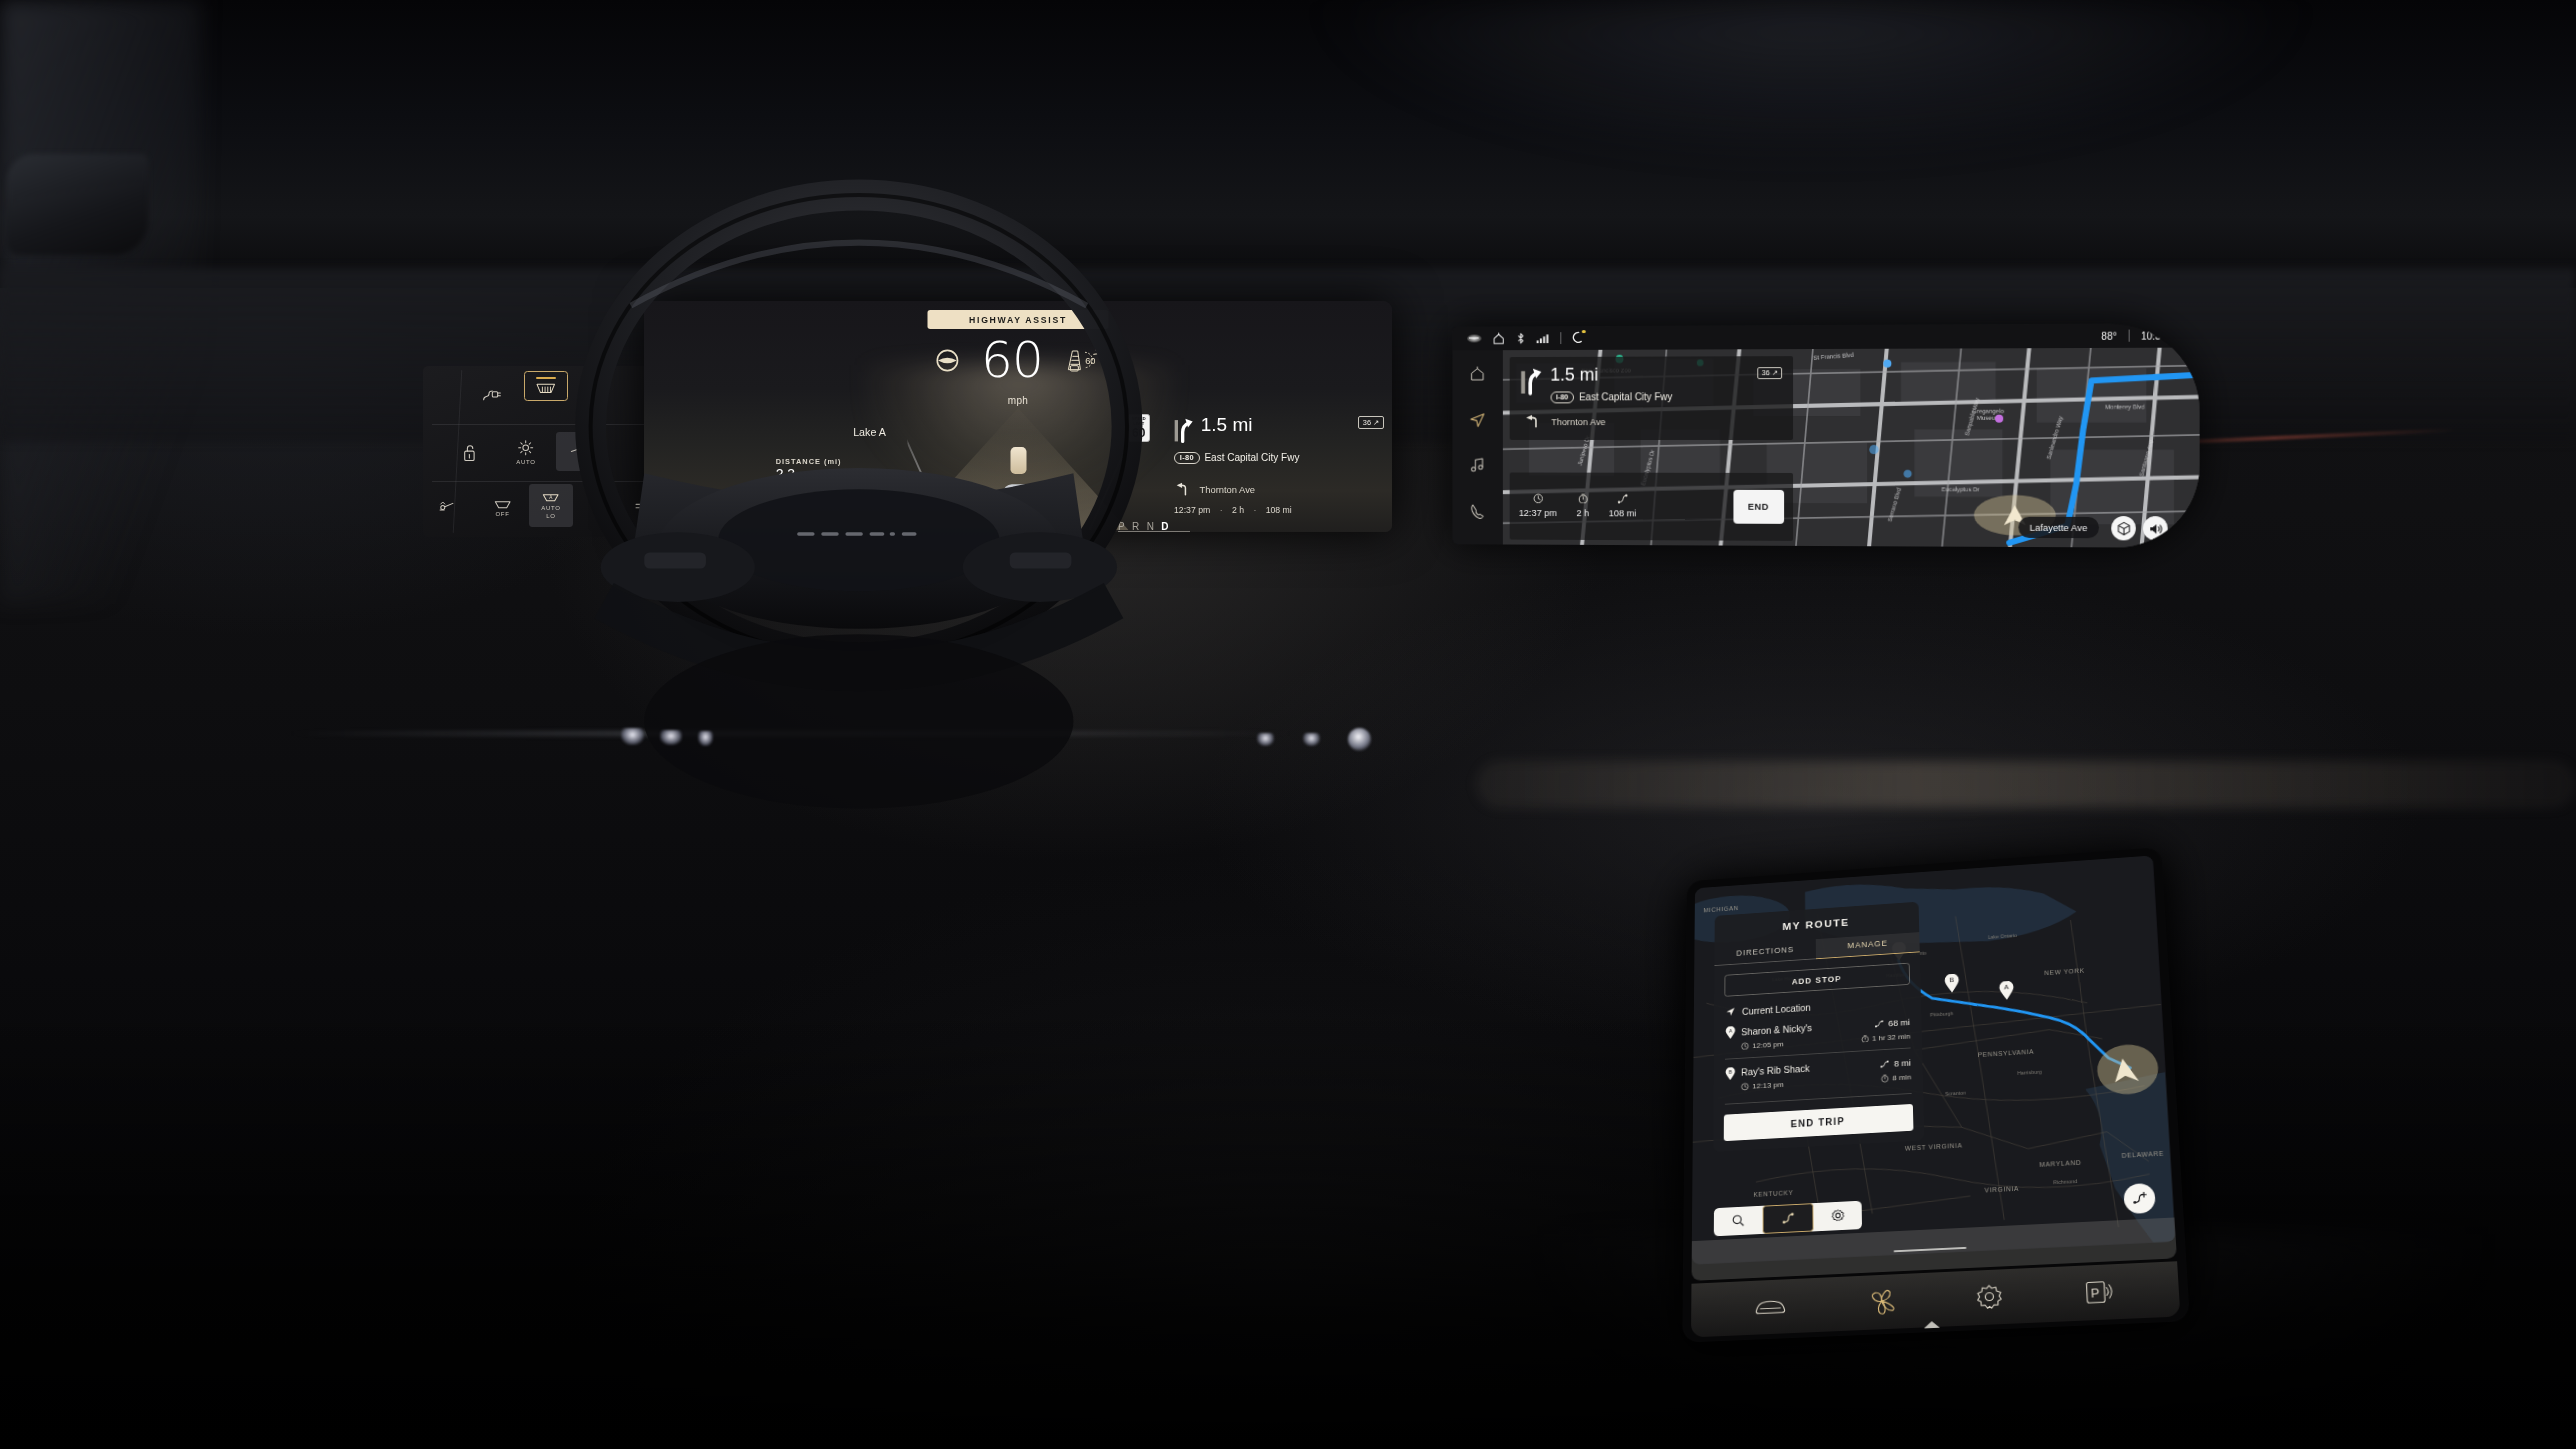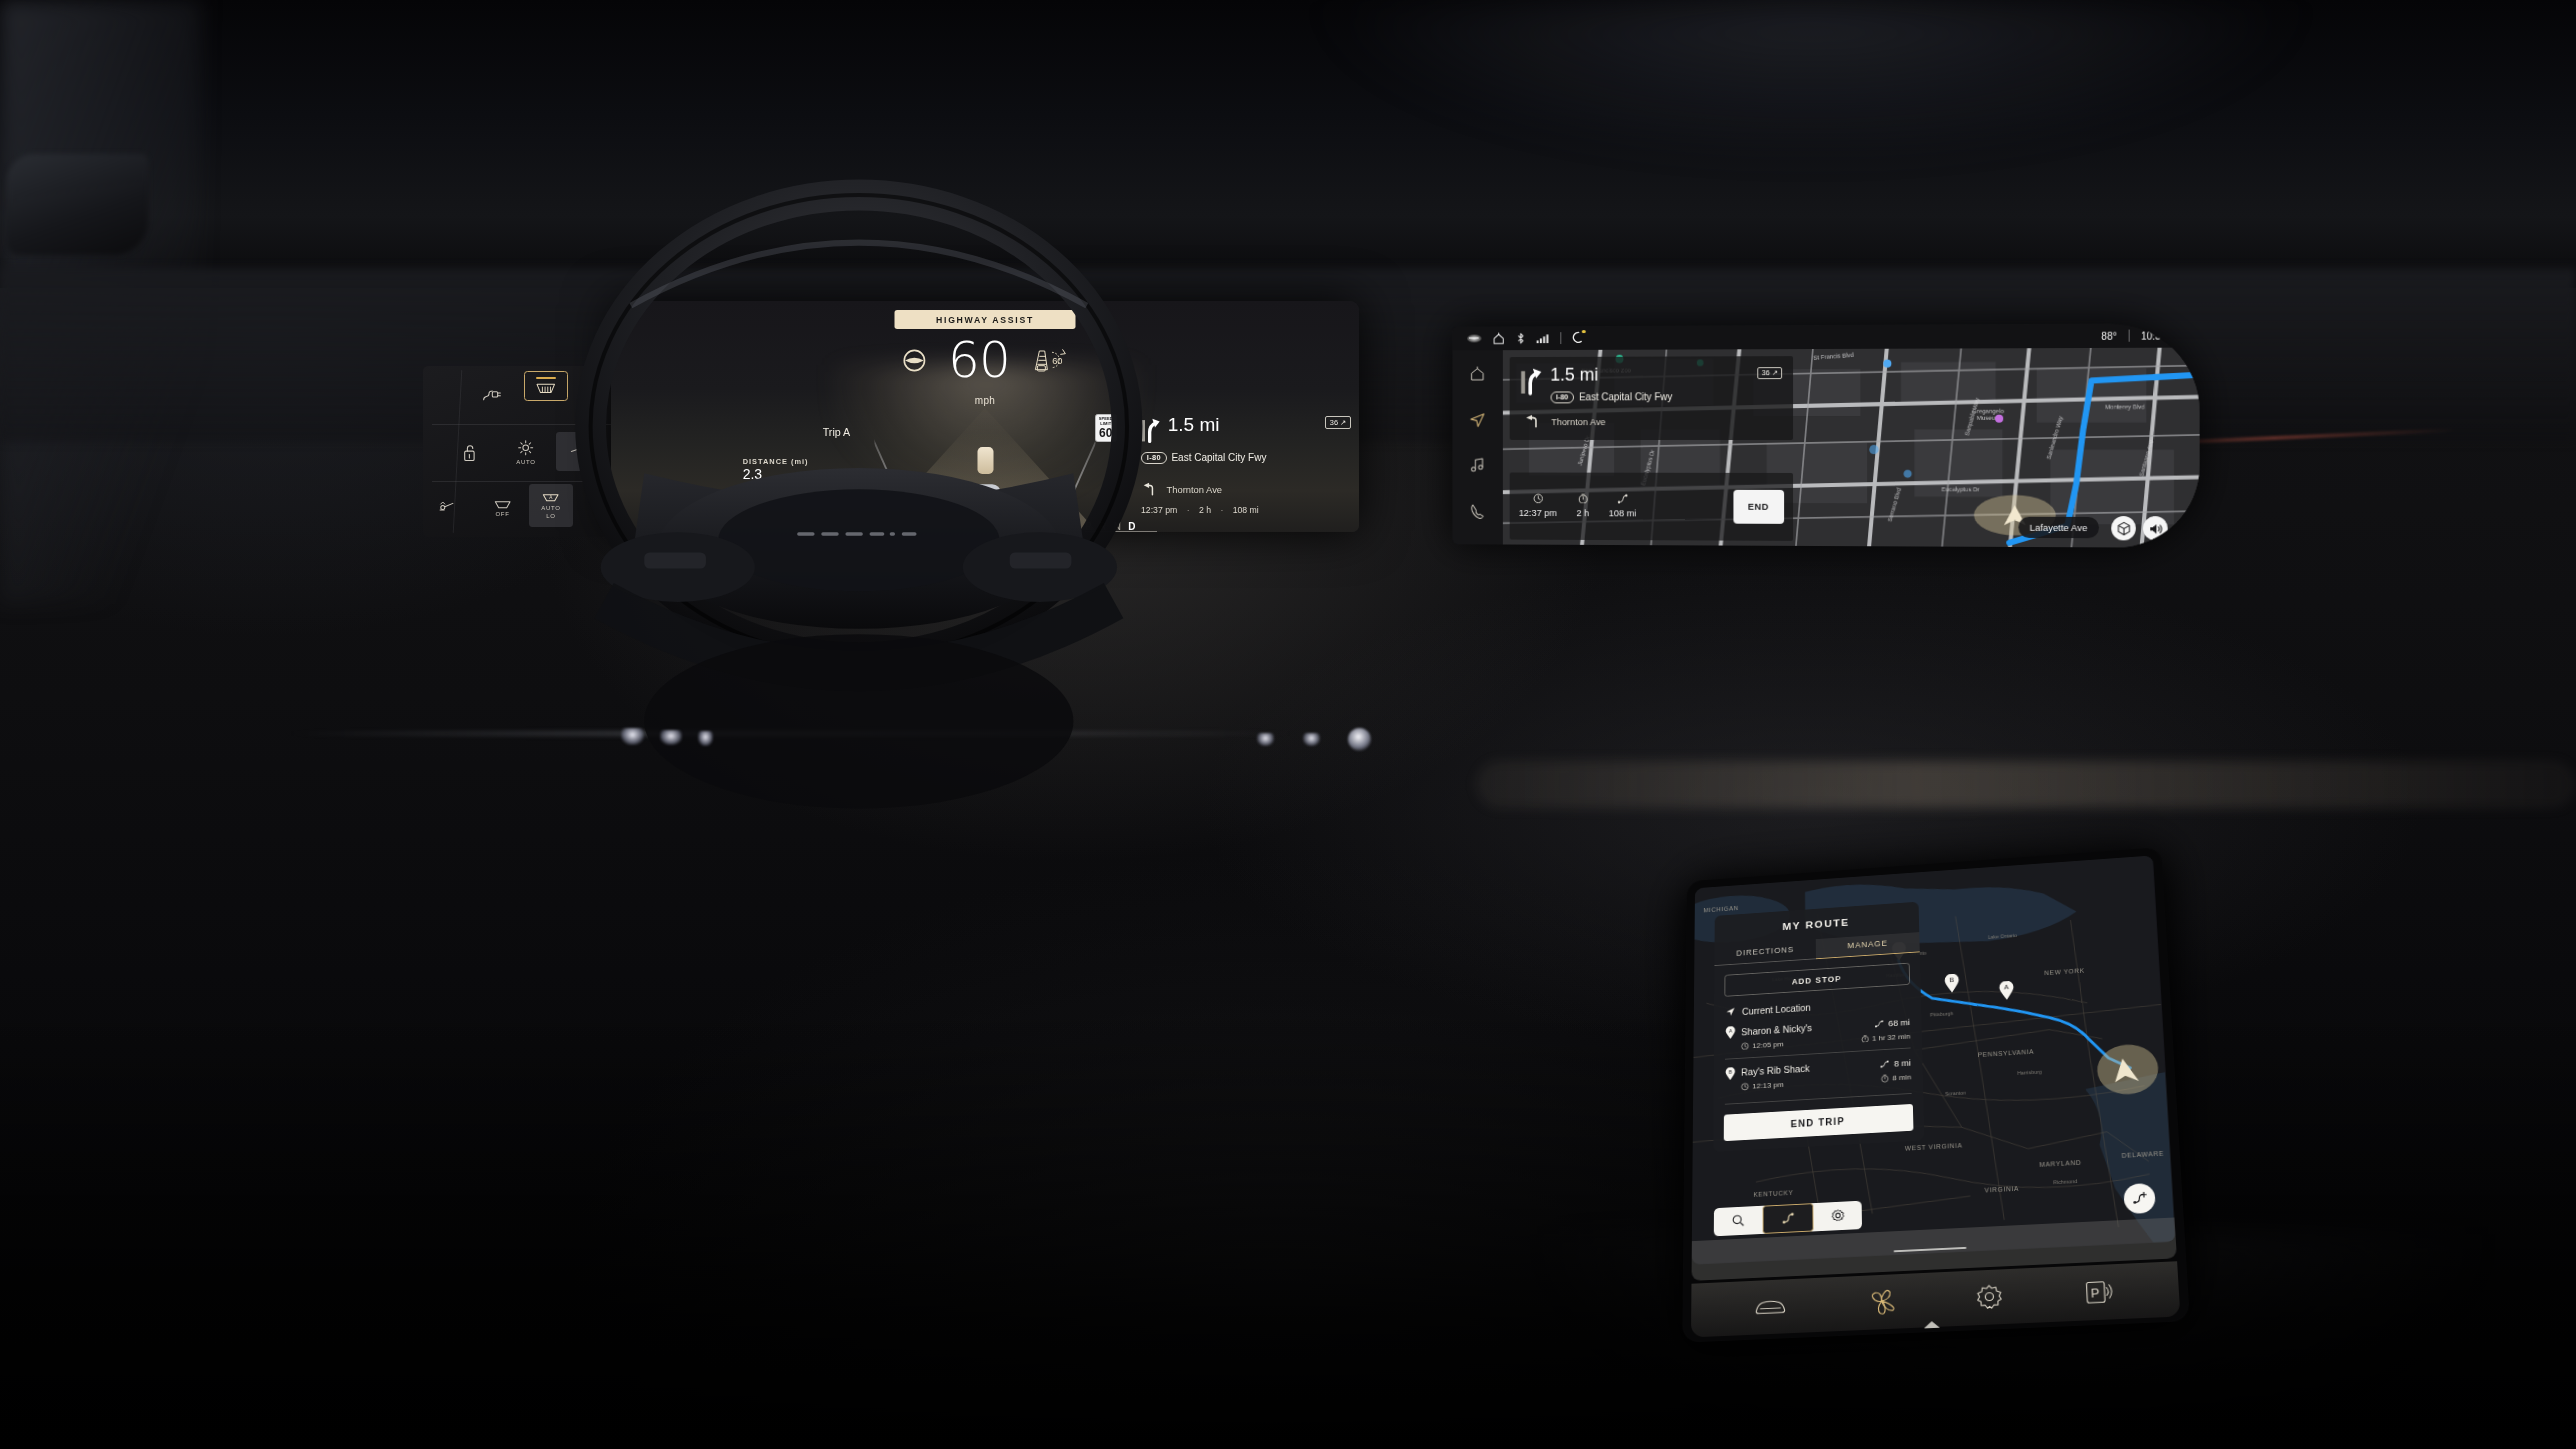--- a/index.html
+++ b/index.html
@@ -67,21 +67,21 @@
     background:linear-gradient(180deg, rgba(0,0,0,0), rgba(0,0,0,.82) 70%, #000);
   }
   .red-seam {
     position:absolute; left:2093px; top:436px; width:362px; height:4px;
     background:linear-gradient(90deg, rgba(150,60,50,0), rgba(178,78,62,.45), rgba(150,60,50,0));
     transform:rotate(-2.5deg); filter:blur(1.3px);
   }
 
   
   .cluster {
-    position:absolute; left:611px; top:301px; width:748px; height:231px;
+    position:absolute; left:644px; top:301px; width:748px; height:231px;
     background:linear-gradient(180deg,#17161a 0%, #1a1a1d 38%, #232322 62%, #2c2a26 82%, #201f1e 100%);
     border-radius:9.4px 9.4px 6.7px 6.7px;
     overflow:hidden;
     box-shadow:0 0 47px rgba(0,0,0,.9);
   }
   .cluster-glow {
     position:absolute; left:221px; top:64px; width:309px; height:134px;
     background:radial-gradient(ellipse at 50% 0%, rgba(232,214,180,.34), rgba(180,160,120,.09) 55%, transparent 78%);
     filter:blur(10.7px); pointer-events:none;
   }
@@ -509,21 +509,21 @@
     </svg>
   </div>
 
   <div class="speed-limit">
     <div class="sl-label">SPEED</div>
     <div class="sl-label">LIMIT</div>
     <div class="sl-num">60</div>
   </div>
 
   <div class="trip">
-    <div class="trip-title">Trip A</div>
+    <div class="trip-title">Lake A</div>
     <div class="trip-row">
       <span class="trip-lbl">DISTANCE (mi)</span>
       <span class="trip-num">2.3</span>
     </div>
     <div class="trip-div"></div>
     <div class="trip-mode">SMOOTH</div>
   </div>
 
   <div class="navp">
     <div class="nav-main">

